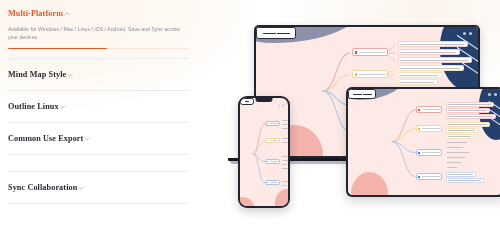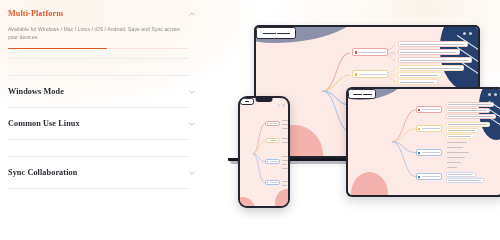--- a/index.html
+++ b/index.html
@@ -19,21 +19,21 @@
   .cream-wash2{
     position:absolute;right:-30px;top:-50px;width:260px;height:150px;
     background:radial-gradient(ellipse at 60% 40%, #fbf4ec 0%, rgba(255,255,255,0) 70%);
     pointer-events:none;
   }
 
   
   .faq{position:absolute;left:8px;top:6px;width:188px;}
   .faq-row{position:relative;}
   .faq-head{
-    display:flex;align-items:center;justify-content:space-between;
+    display:flex;align-items:center;
     height:15px;
   }
   .faq-title-open{
     font-family:"Liberation Serif",serif;font-weight:bold;
     font-size:8.2px;color:#e2592a;letter-spacing:.1px;
   }
   .faq-title{
     font-family:"Liberation Serif",serif;font-weight:bold;
     font-size:8.2px;color:#2a2a33;letter-spacing:.1px;
   }
@@ -164,41 +164,51 @@
       </div>
       <div class="faq-body">Available for Windows / Mac / Linux / iOS / Android. Save and Sync across your devices.</div>
       <div class="bar-track">
         <div class="bar-fill" id="bar" style="width: 55%;"></div>
       </div>
     </div>
     <div class="sp-open"></div>
     <div class="divider"></div>
 
     <div class="sp"></div>
-    <div class="sp-b"></div>
-    <div class="divider"></div>
-
-    <div class="sp"></div>
     <div class="faq-row">
       <div class="faq-head">
-        <span class="faq-title">Windows Mode</span>
+        <span class="faq-title">Mind Map Style</span>
         <span class="chev">
           <svg viewBox="0 0 10 10">
               <path d="M2.2 3.8 L5 6.6 L7.8 3.8" fill="none" stroke="#6e6e78" stroke-width="1" stroke-linecap="round" stroke-linejoin="round"></path>
             </svg>
         </span>
       </div>
     </div>
     <div class="sp-b"></div>
     <div class="divider"></div>
 
     <div class="sp"></div>
     <div class="faq-row">
       <div class="faq-head">
-        <span class="faq-title">Common Use Linux</span>
+        <span class="faq-title">Outline Linux</span>
+        <span class="chev">
+          <svg viewBox="0 0 10 10">
+              <path d="M2.2 3.8 L5 6.6 L7.8 3.8" fill="none" stroke="#6e6e78" stroke-width="1" stroke-linecap="round" stroke-linejoin="round"></path>
+            </svg>
+        </span>
+      </div>
+    </div>
+    <div class="sp-b"></div>
+    <div class="divider"></div>
+
+    <div class="sp"></div>
+    <div class="faq-row">
+      <div class="faq-head">
+        <span class="faq-title">Common Use Export</span>
         <span class="chev">
           <svg viewBox="0 0 10 10">
               <path d="M2.2 3.8 L5 6.6 L7.8 3.8" fill="none" stroke="#6e6e78" stroke-width="1" stroke-linecap="round" stroke-linejoin="round"></path>
             </svg>
         </span>
       </div>
     </div>
     <div class="sp-b"></div>
     <div class="divider"></div>
 

